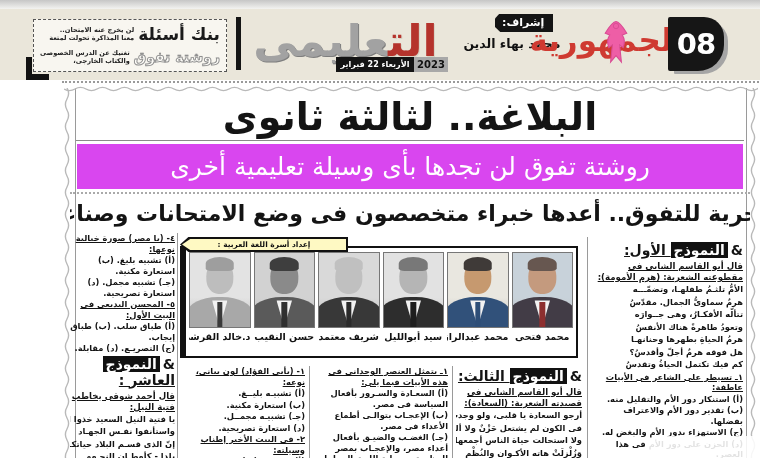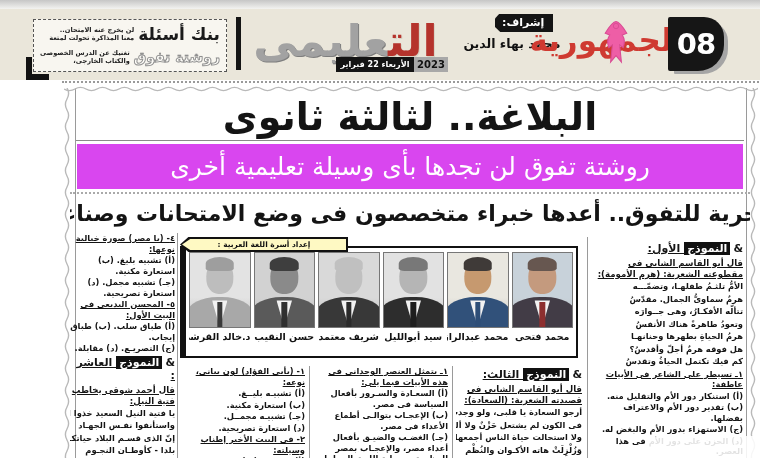--- a/index.html
+++ b/index.html
@@ -97,21 +97,21 @@
            color:#111;white-space:nowrap;overflow:hidden;}
 
   
   .col{position:absolute;overflow:hidden;direction:rtl;text-align:right;color:#141414;}
   .vline{position:absolute;width:0;border-left:1px solid #9a9a9a;}
   .ln{margin-bottom:1px;}
   .ln.q{font-size:8.3px;line-height:10.5px;font-weight:700;text-decoration:underline;}
   .ln.opt{font-size:8.3px;line-height:10.5px;font-weight:700;}
   .ln.verse{font-size:8.3px;line-height:11.5px;font-weight:700;text-align:right;white-space:nowrap;}
   .ln.attrib{font-size:8.6px;line-height:11px;font-weight:700;text-decoration:underline;}
-  .ln.header{font-size:11px;font-weight:900;margin:2px 0 3px;}
+  .ln.header{font-size:14px;font-weight:900;margin:2px 0 3px;}
   .ln.header .amp{font-weight:900;margin-left:3px;}
   .ln.header .chip{background:#111;color:#fff;padding:0 3px;}
   .ln.header .rest{text-decoration:underline;}
 
   
   .corner-overlay{position:absolute;left:645px;top:436px;width:115px;height:22px;
                   background:rgba(255,255,255,0.88);border-radius:14px 0 0 0;}
 </style>
 </head>
 <body>

